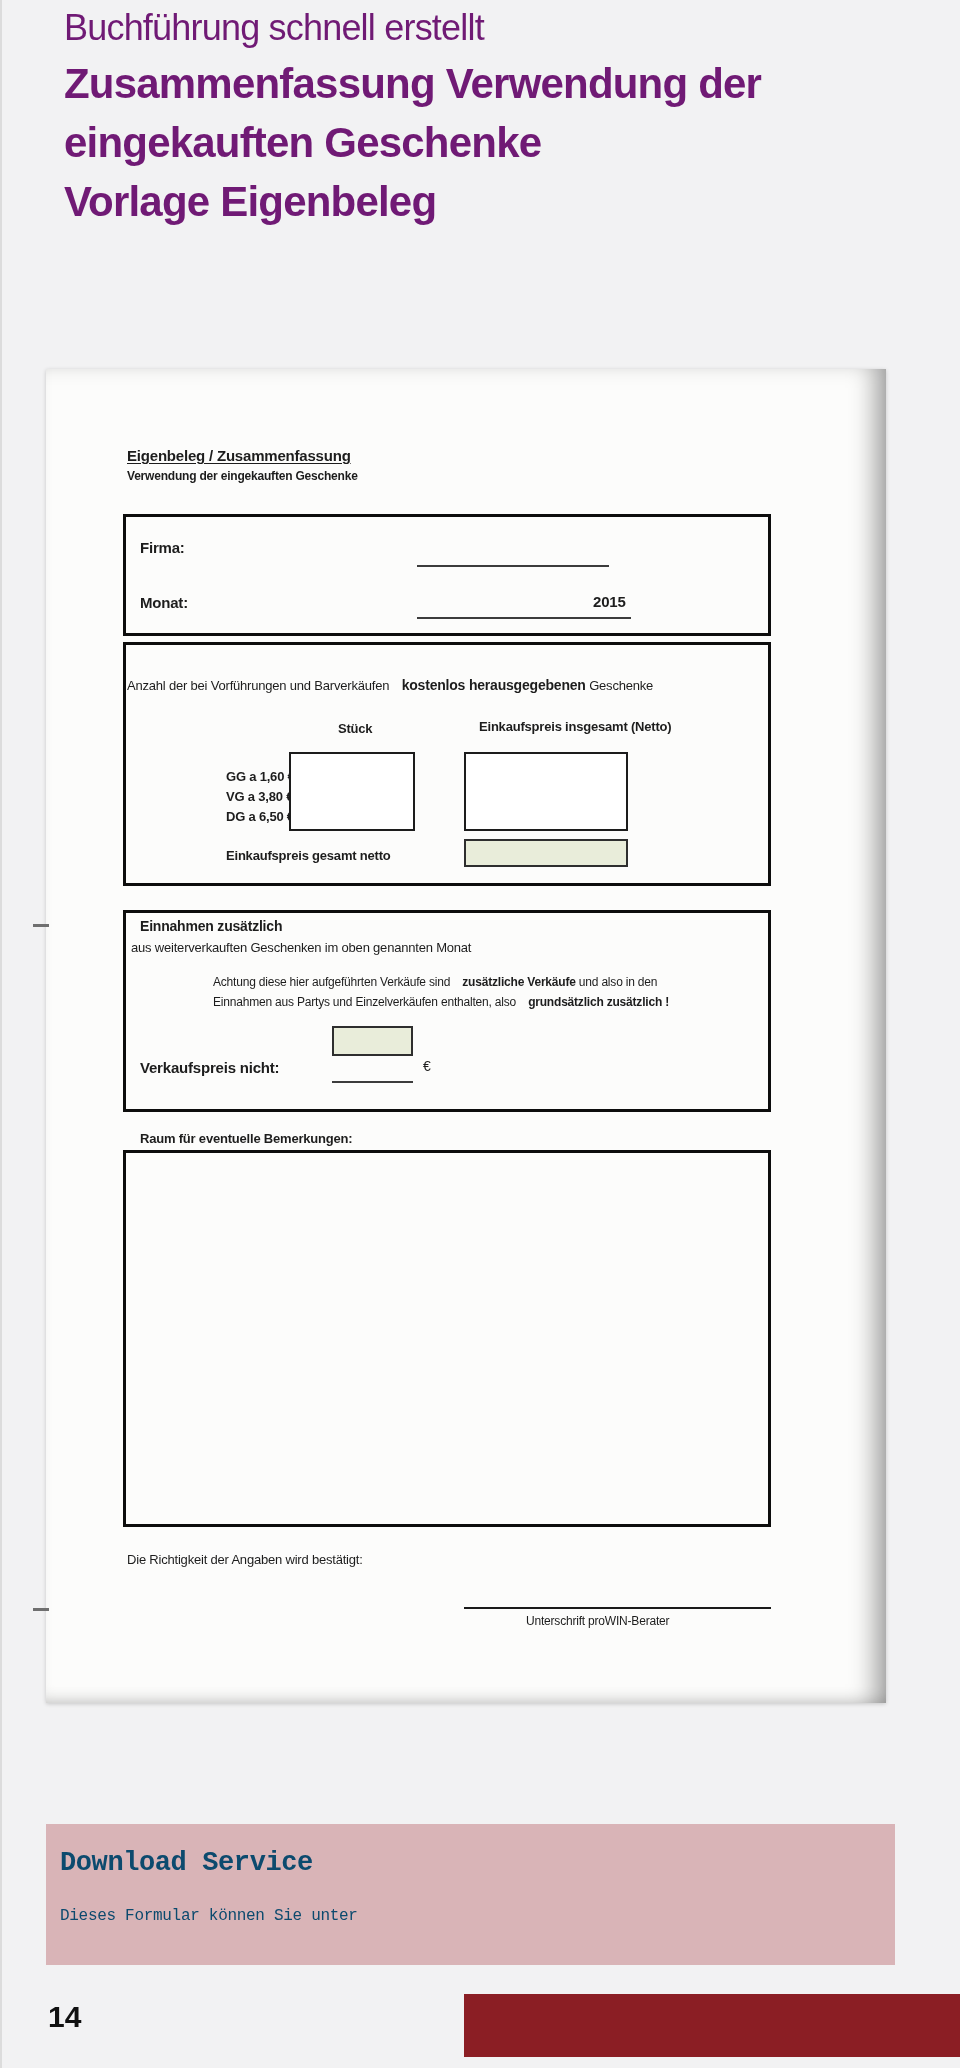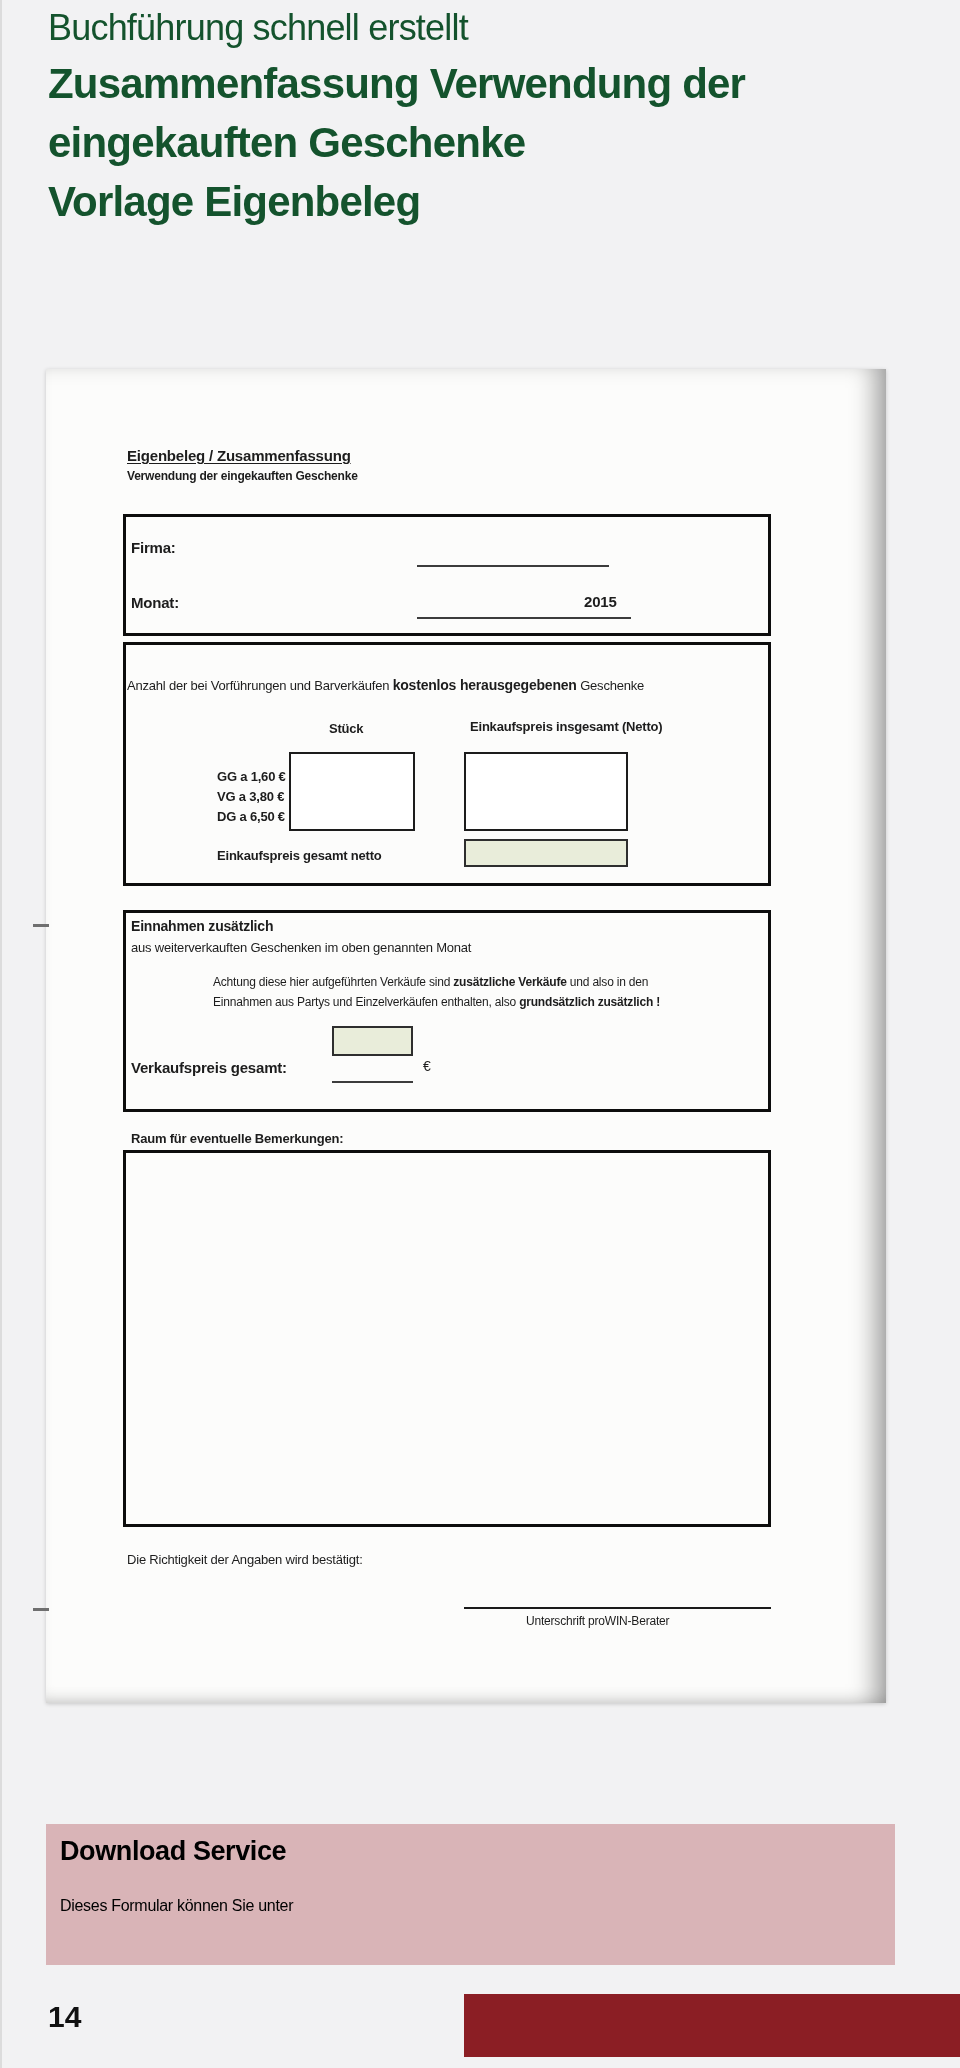--- a/index.html
+++ b/index.html
@@ -6,52 +6,52 @@
   html,body { background:#e6e6e6; }
   body { font-family:"Liberation Sans", sans-serif; }
 
   .page {
     position:relative; width:960px; height:2068px; margin:0 auto;
     background:var(--page-bg,#f2f2f3); overflow:hidden;
     border-left:2px solid #dcdcdc;
   }
 
   
-  .header { position:absolute; left:46px; top:2px; width:870px; color:#14532d; }
+  .header { position:absolute; left:62px; top:2px; width:870px; color:#701a75; }
   .eyebrow { font-size:36px; font-weight:400; line-height:52px; letter-spacing:-0.8px; }
   .title   { font-size:42px; font-weight:700; line-height:59px; letter-spacing:-0.8px; max-width:850px; }
 
   
   .paper {
     position:absolute; left:44px; top:369px; width:840px; height:1334px;
     background:var(--paper-bg,#fcfcfb); color:#1d1d1d; letter-spacing:-0.2px;
     box-shadow: inset -22px 0 26px -12px rgba(0,0,0,0.38),
                 inset 0 -10px 16px -9px rgba(0,0,0,0.16),
                 0 1px 4px rgba(0,0,0,0.18);
   }
   .el   { position:absolute; white-space:nowrap; }
-  .b    { font-weight:700; }
+  .b    { font-weight:700;margin-left:9px; }
   .u    { text-underline-offset:2px; }
   .f12  { font-size:12px; }
   .f13  { font-size:13px; }
   .f14  { font-size:14px; }
   .f15  { font-size:15px; }
   .hs   { font-size:15px; font-weight:700; text-decoration:underline; text-underline-offset:2px; }
   .hm   { font-size:12px; font-weight:700; }
   .fbox { position:absolute; border:3px solid #0d0d0d; }
   .inbox{ position:absolute; border:2px solid #1c1c1c; background:#ffffff; }
   .gfield{ position:absolute; border:2px solid #2e2e2e; background:var(--field-green,#e9edda); }
   .uline{ position:absolute; height:0; border-top:2px solid #3c3c3c; }
   .uline.dark { border-top-color:#1a1a1a; }
   .scanmark { position:absolute; width:16px; height:3px; background:#6f6f6f; }
 
   
   .dlbox {
     position:absolute; left:44px; top:1824px; width:849px; height:141px;
-    background:var(--download-bg,#d9b4b7); color:#000000; padding:12px 14px;
+    background:var(--download-bg,#d9b4b7); color:#0c4a6e; padding:24px 14px;font-family:Liberation Mono, monospace;
   }
   .dl-title { font-size:27px; font-weight:700; margin-bottom:20px; letter-spacing:-0.4px; }
   .dl-line  { font-size:16px; line-height:37px; letter-spacing:-0.3px; }
   .pagenum  { position:absolute; left:46px; top:2000px; font-size:30px; color:#111;font-weight:bold; }
   .redbar   { position:absolute; left:462px; top:1994px; width:498px; height:63px;
               background:var(--accent-red,#8b1e24); }
 </style>
 </head>
 <body>
 
@@ -90,21 +90,21 @@
 
     <div class="el b u f13" style="left:171px;top:479px">Einkaufspreis gesamt netto</div>
     <div class="gfield" style="left:418px;top:470px;width:164px;height:28px"></div>
 
     <div class="fbox" style="left:77px;top:541px;width:648px;height:202px"></div>
     <div class="el b u f14" style="left:85px;top:549px">Einnahmen zusätzlich</div>
     <div class="el f13" style="left:85px;top:571px"><span>aus</span> <span class="u">weiterverkauften Geschenken</span> <span>im oben genannten Monat</span></div>
     <div class="el f12" style="left:167px;top:606px"><span>Achtung diese hier aufgeführten Verkäufe sind</span> <span class="b u">zusätzliche Verkäufe</span> <span>und also in den</span></div>
     <div class="el f12" style="left:167px;top:626px"><span>Einnahmen aus Partys und Einzelverkäufen enthalten, also</span> <span class="b u">grundsätzlich zusätzlich !</span></div>
     <div class="gfield" style="left:286px;top:657px;width:81px;height:30px"></div>
-    <div class="el b f15" style="left:85px;top:690px">Verkaufspreis gesamt:</div>
+    <div class="el b f15" style="left:85px;top:690px">Verkaufspreis nicht:</div>
     <div class="uline" style="left:286px;top:712px;width:81px"></div>
     <div class="el f14" style="left:377px;top:689px">€</div>
 
     <div class="el b u f13" style="left:85px;top:762px">Raum für eventuelle Bemerkungen:</div>
     <div class="fbox" style="left:77px;top:781px;width:648px;height:377px"></div>
 
     <div class="el f13" style="left:81px;top:1183px">Die Richtigkeit der Angaben wird bestätigt:</div>
     <div class="uline dark" style="left:418px;top:1238px;width:307px"></div>
     <div class="el f12" style="left:480px;top:1245px">Unterschrift proWIN-Berater</div>
 

